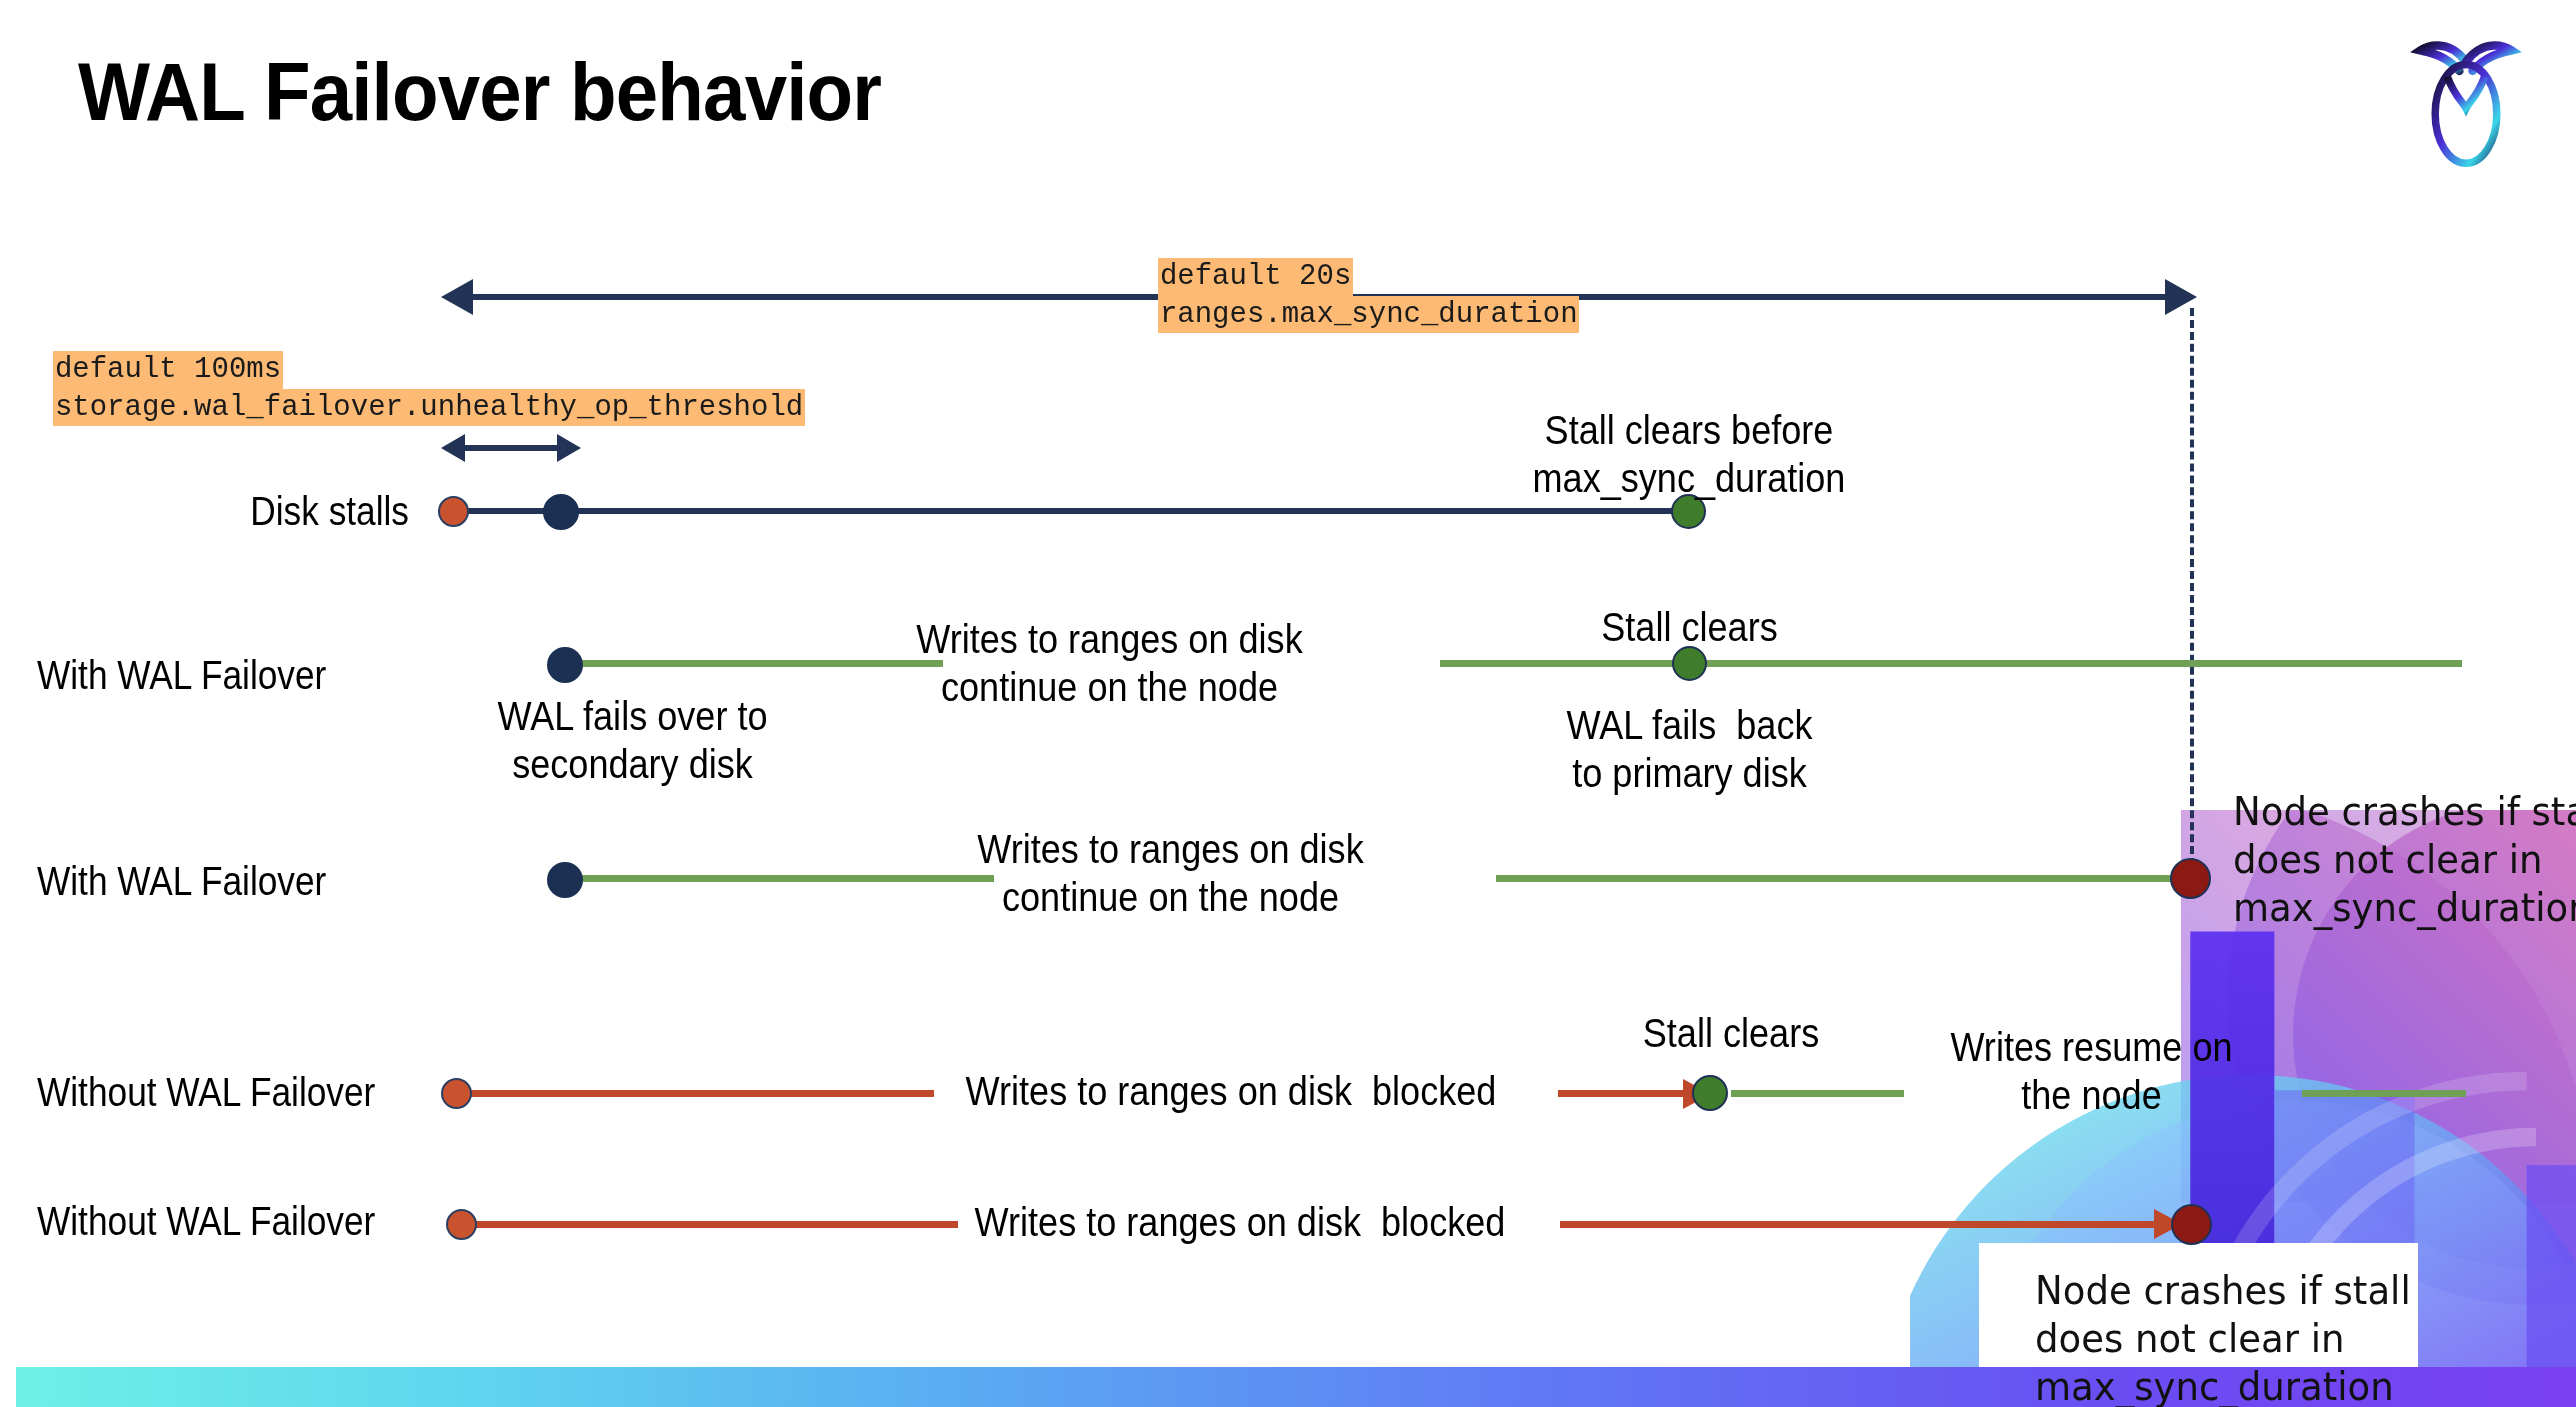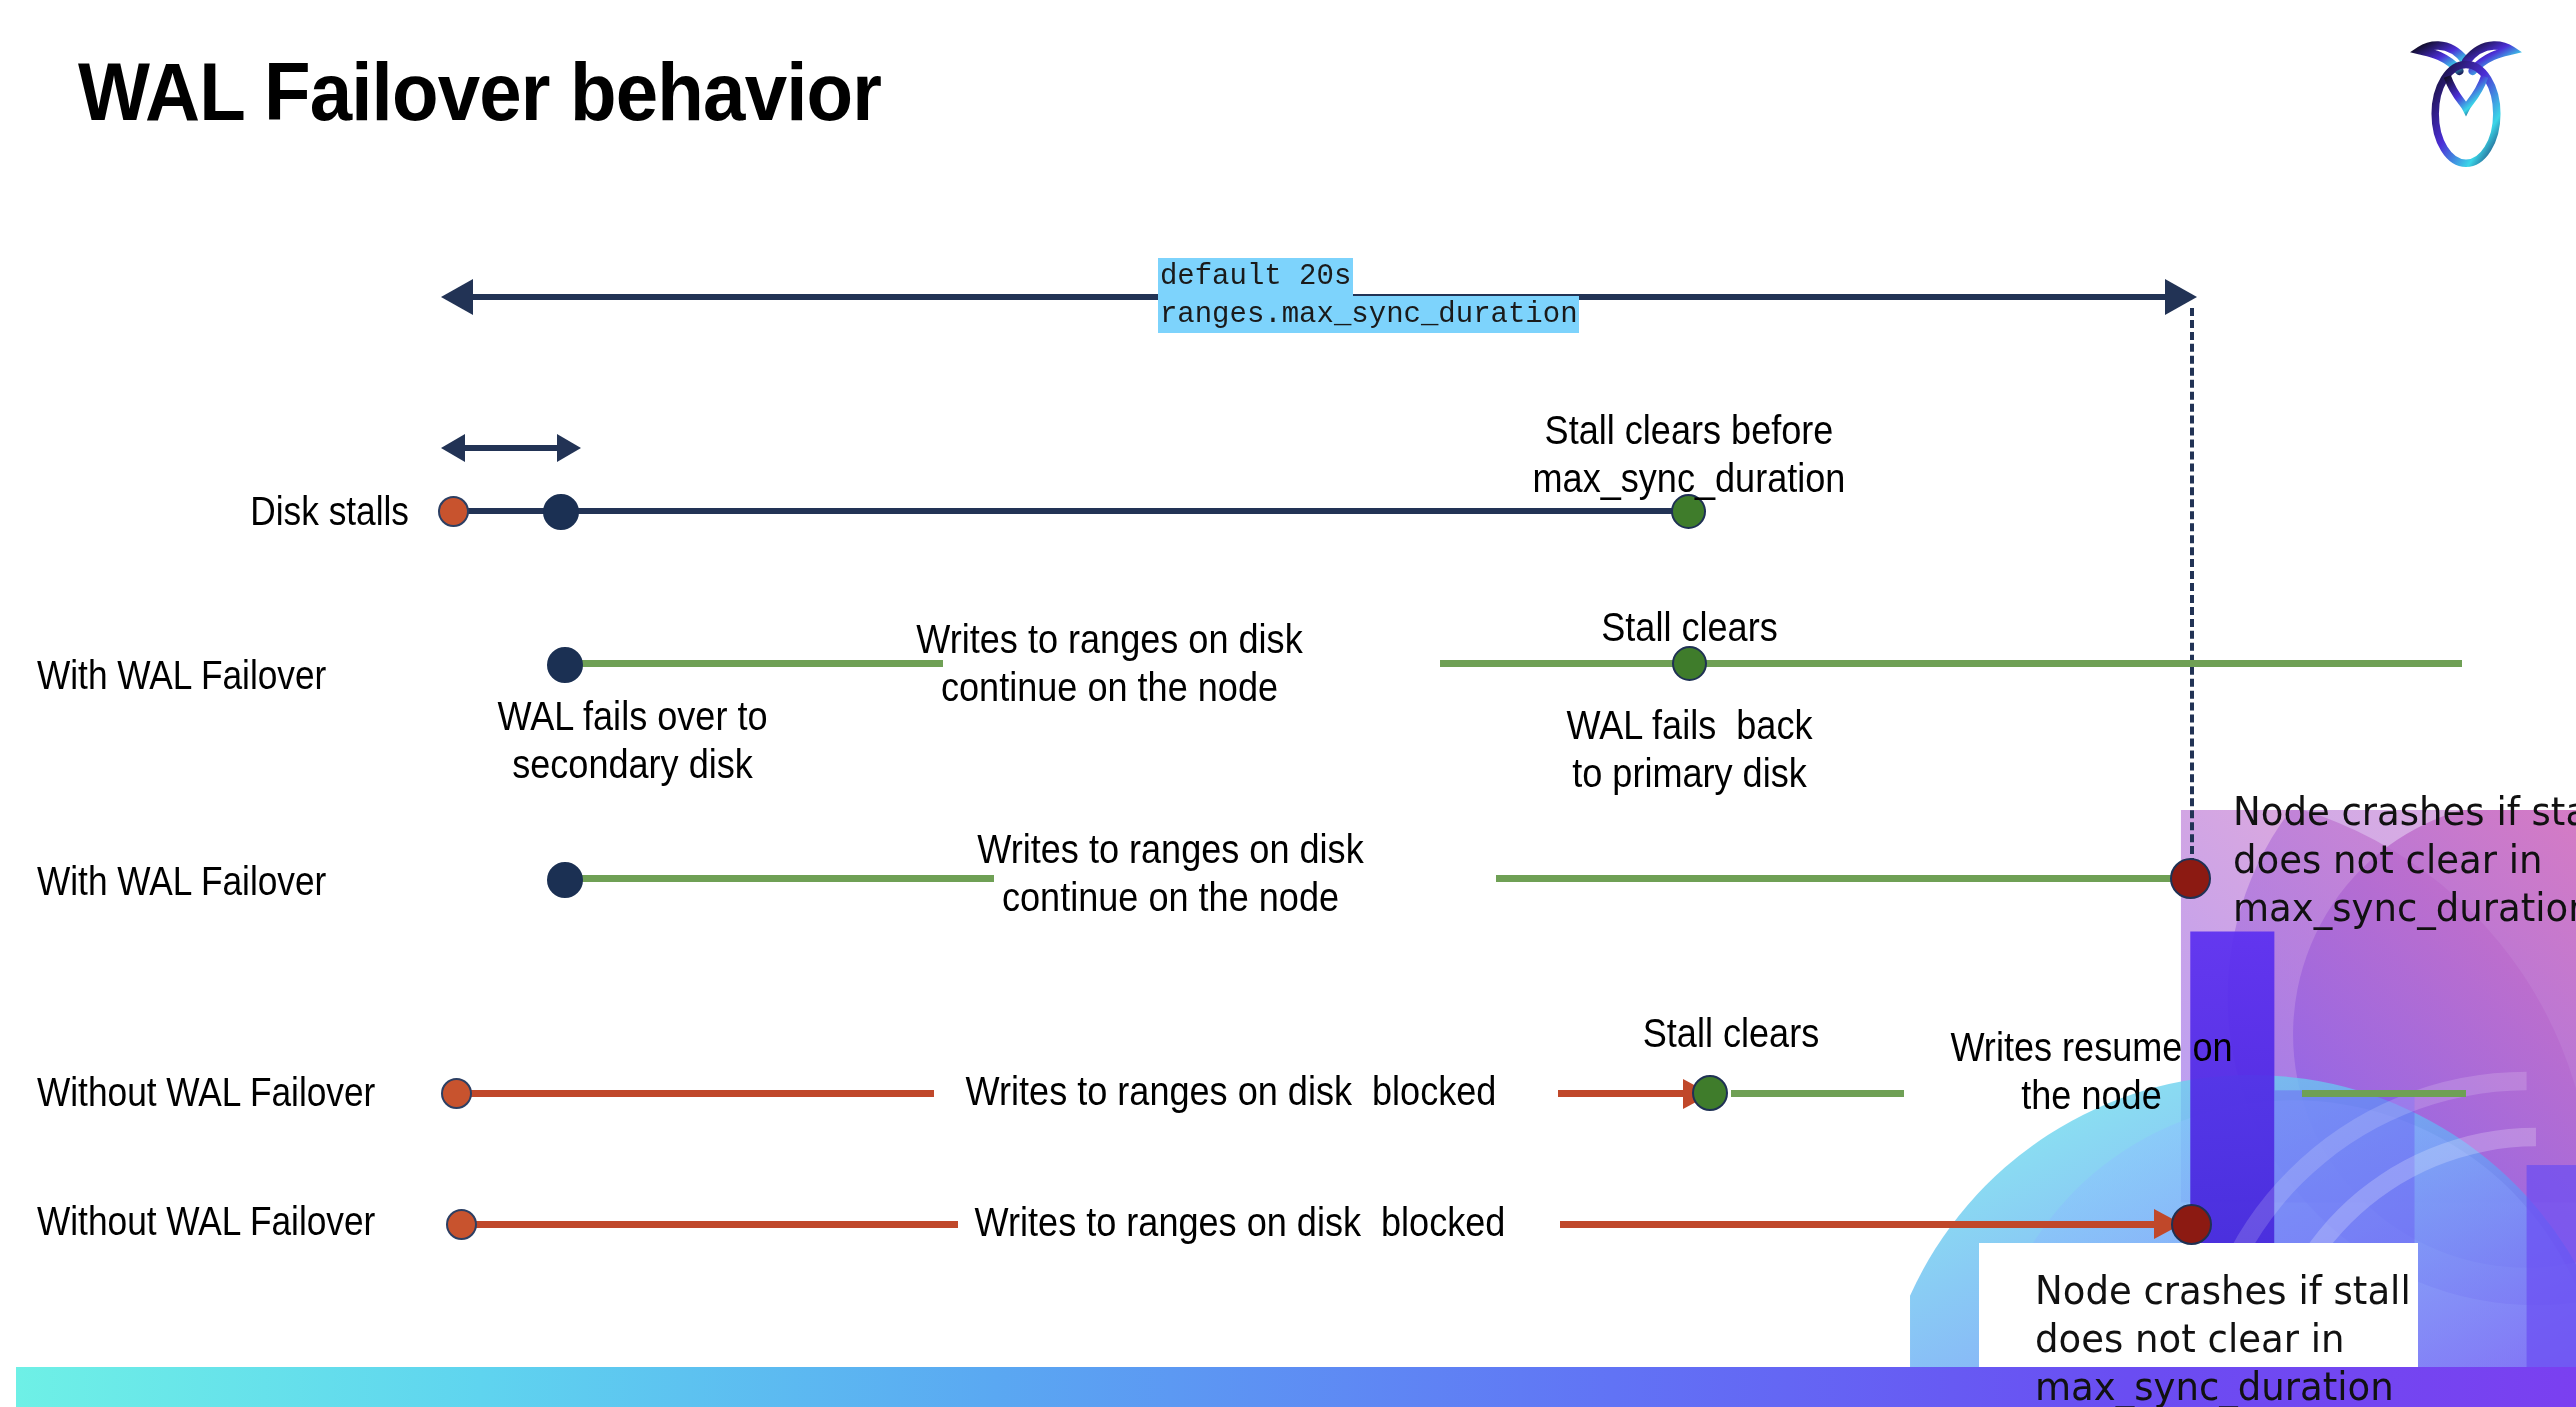--- a/index.html
+++ b/index.html
@@ -24,21 +24,21 @@
     transform:scaleX(0.93);
     transform-origin:left top;
     white-space:nowrap;
   }
 
   
   .code{
     font-family:"Liberation Mono", monospace;
     font-size:29px;
     color:#1a1a1a;
-    background:#7dd3fc;
+    background:#fdba74;
     line-height:1.30;
     white-space:nowrap;
     display:inline-block;
     padding:0 1.9px;
   }
   .codeblock{display:flex;flex-direction:column;align-items:flex-start;}
 
   
   .rowlabel{
     font-size:41px;color:#000;white-space:nowrap;
@@ -178,20 +178,24 @@
   <div class="abs line navy" style="left:455px;top:294px;width:1696px;"></div>
   <div class="abs ahead right" style="left:2149px;top:279px;"></div>
 
   <div class="abs codeblock" style="left:1142px;top:258px;">
     <span class="code">default 20s</span>
     <span class="code">ranges.max_sync_duration</span>
   </div>
 
   <div class="abs vdash" style="left:2174px;top:308px;height:570px;"></div>
 
+  <div class="abs codeblock" style="left:37px;top:351px;">
+    <span class="code">default 100ms</span>
+    <span class="code">storage.wal_failover.unhealthy_op_threshold</span>
+  </div>
 
   <div class="abs ahead smleft" style="left:425px;top:434px;"></div>
   <div class="abs line navy" style="left:448px;top:445px;width:97px;"></div>
   <div class="abs ahead smright" style="left:541px;top:434px;"></div>
 
   <div class="abs rowlabel right" style="left:0px;top:488px;width:393px;text-align:right;">Disk stalls</div>
 
   <div class="abs line navy" style="left:439px;top:508px;width:1234px;"></div>
   <div class="abs dot orange" style="left:422px;top:496px;width:31px;height:31px;"></div>
   <div class="abs dot navy" style="left:527px;top:494px;width:36px;height:36px;"></div>

